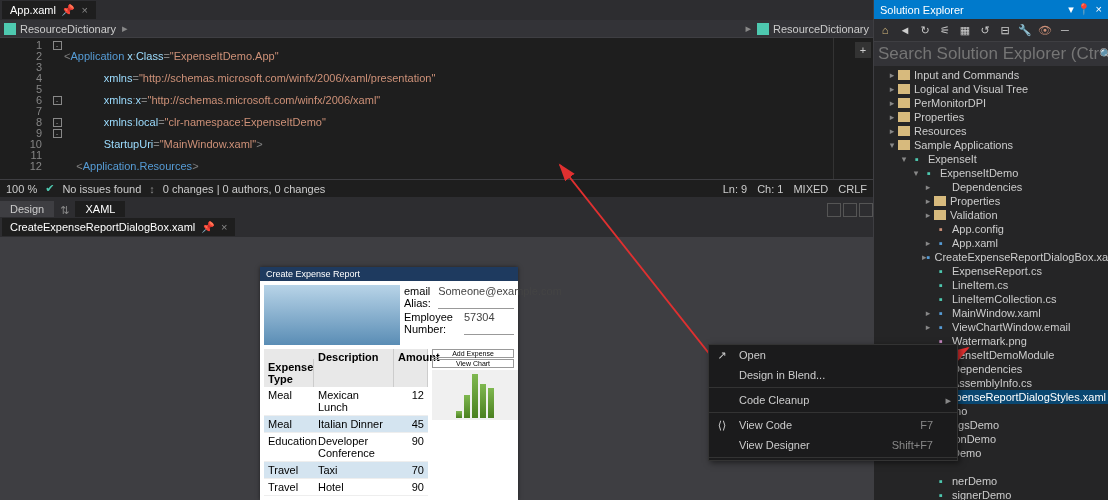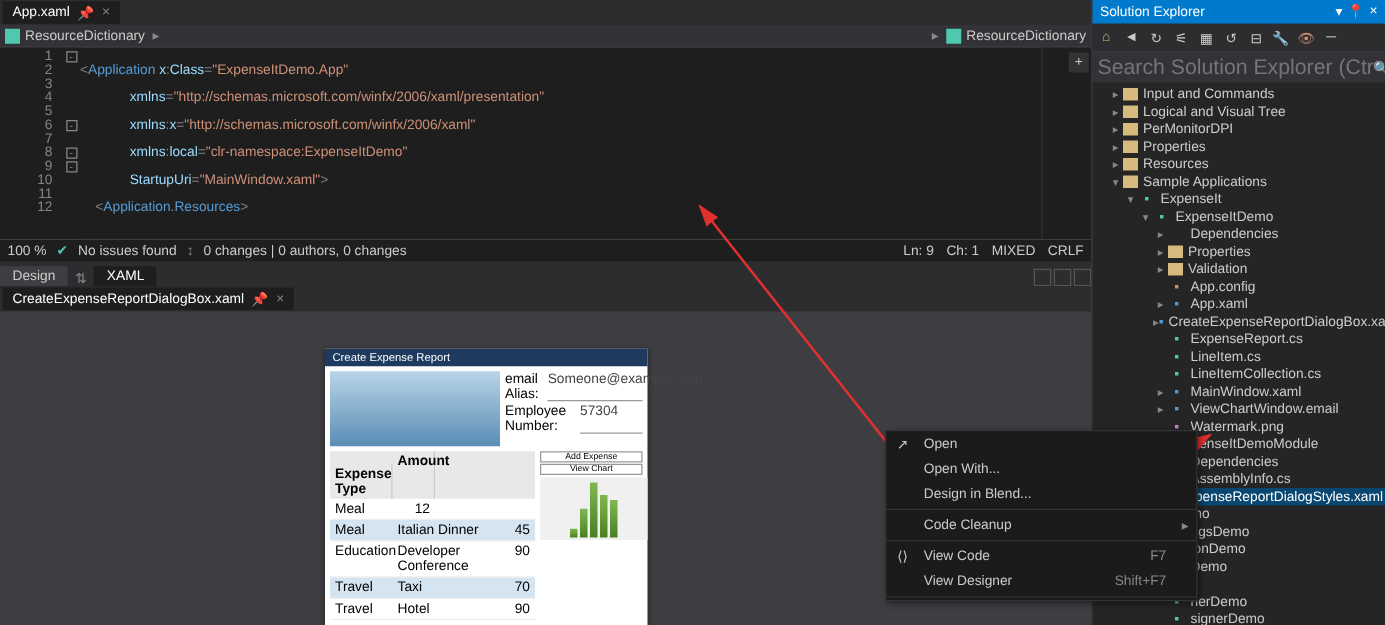--- a/index.html
+++ b/index.html
@@ -244,25 +244,27 @@
        <div>
                   <span>Employee Number:</span>
                   <span class="val">57304</span>
                 </div>
       </div>
      </div>
      <div style="display:flex">
       <div style="flex:1">
        <div class="form-grid-hdr">
         <div class="col1">Expense Type</div>
+                  <div class="col2">Description</div>
                   <div class="col3">Amount</div>
        </div>
        <div id="form-rows">
                   <div class="form-row">
                     <div class="c1">Meal</div>
+                    <div class="c2">Mexican Lunch</div>
                     <div class="c3">12</div>
                   </div>
                   <div class="form-row alt">
                     <div class="c1">Meal</div>
                     <div class="c2">Italian Dinner</div>
                     <div class="c3">45</div>
                   </div>
                   <div class="form-row">
                     <div class="c1">Education</div>
                     <div class="c2">Developer Conference</div>
@@ -487,23 +489,20 @@
       </div>
  </div>
 </div>
 
 <div class="ctx-menu" style="left:708px; top:344px;">
  <div class="ctx-item">
       <span class="ctx-icon">↗</span>
       <span>Open</span>
     </div>
  <div class="ctx-item">
-      <span>Open With...</span>
-    </div>
- <div class="ctx-item">
       <span>Design in Blend...</span>
     </div>
  <div class="ctx-sep"></div>
  <div class="ctx-item">
       <span>Code Cleanup</span>
       <span class="ctx-sub">▸</span>
     </div>
  <div class="ctx-sep"></div>
  <div class="ctx-item">
       <span class="ctx-icon">⟨⟩</span>

